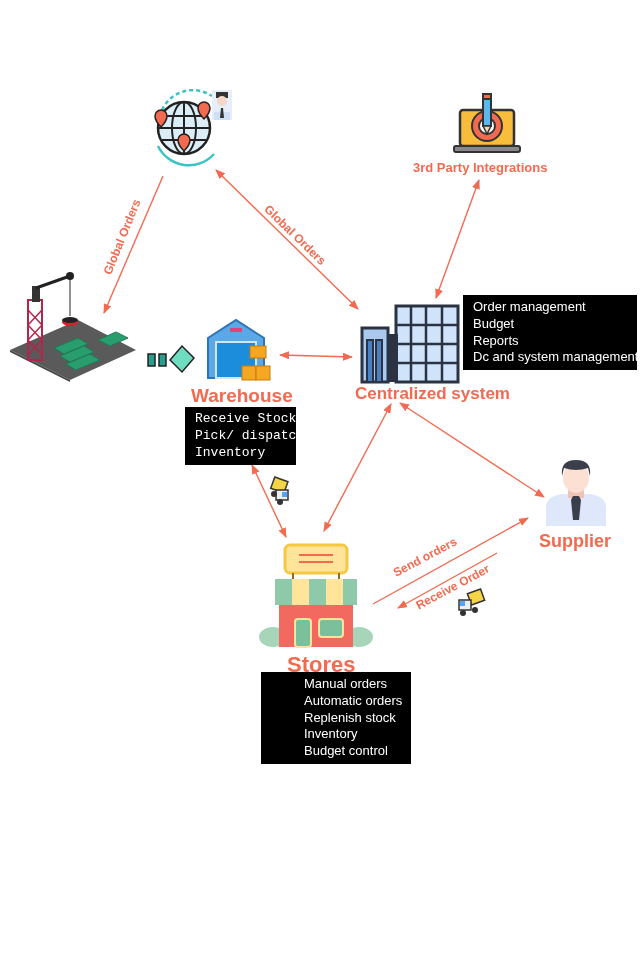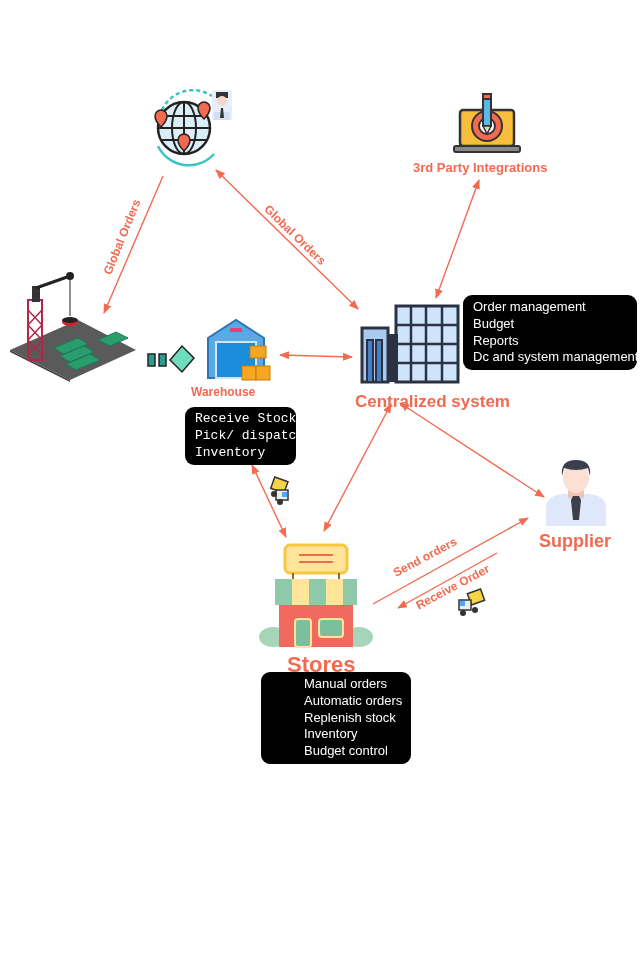--- a/index.html
+++ b/index.html
@@ -1,19 +1,19 @@
 <!DOCTYPE html>
 <html><head>
 <meta charset="utf-8">
 <style>
   html, body { margin:0; padding:0; background:#ffffff; }
   body { width:640px; height:960px; position:relative; overflow:hidden; font-family:"Liberation Sans", sans-serif; }
   svg.lines { position:absolute; left:0; top:0; width:640px; height:960px; }
   .lbl { position:absolute; color:#f26a50; font-weight:bold; font-family:"Liberation Sans", sans-serif; white-space:nowrap;text-align:right; }
-  .box { position:absolute; background:#000; color:#fff; border-radius:9px; font-size:13px; line-height:16.8px; padding:4px 6px 4px 10px; font-family:"Liberation Sans", sans-serif; }
+  .box { position:absolute; background:#000; color:#fff; border-radius:0; font-size:13px; line-height:16.8px; padding:4px 6px 4px 10px; font-family:"Liberation Sans", sans-serif; }
   .box div { white-space:nowrap; }
   .rot { position:absolute; color:#f26a50; font-size:12px; font-weight:bold; white-space:nowrap; transform-origin:center center; }
   .icon { position:absolute; }
 </style>
 </head>
 <body>
 
 <svg class="lines" viewBox="0 0 640 960">
   <defs>
     <marker id="ah" markerWidth="10" markerHeight="8" refX="9" refY="4" orient="auto" markerUnits="userSpaceOnUse">
@@ -101,21 +101,21 @@
 <svg class="icon" style="left:206px;top:318px;" width="66" height="64" viewBox="0 0 66 64">
   <path d="M2,60 L2,20 L30,2 L58,20 L58,60Z" fill="#5aa9e6" stroke="#2f74b5" stroke-width="2"></path>
   <rect x="24" y="10" width="12" height="4" fill="#e0437a"></rect>
   <rect x="10" y="24" width="40" height="36" fill="#1c8ddb" stroke="#cfe6f7" stroke-width="2"></rect>
   <g fill="#f5a623" stroke="#c97c0a" stroke-width="1">
     <rect x="44" y="28" width="16" height="12"></rect>
     <rect x="36" y="48" width="14" height="14"></rect>
     <rect x="50" y="48" width="14" height="14"></rect>
   </g>
 </svg>
-<div class="lbl" style="left:191px;top:385px;font-size:12px;">Warehouse</div>
+<div class="lbl" style="left:191px;top:385px;font-size:19px;">Warehouse</div>
 <div class="box" style="left:185px;top:407px;width:95px;font-family:Liberation Mono, monospace;">
   <div>Receive Stock</div>
   <div>Pick/ dispatch</div>
   <div>Inventory</div>
 </div>
 
 <svg class="icon" style="left:360px;top:304px;" width="100" height="80" viewBox="0 0 100 80">
   <rect x="36" y="2" width="62" height="76" fill="#cfe4fb" stroke="#2b3342" stroke-width="3"></rect>
   <g stroke="#2b3342" stroke-width="2.5">
     <line x1="51" y1="2" x2="51" y2="78"></line>
@@ -129,21 +129,21 @@
   <rect x="2" y="24" width="26" height="54" fill="#a9c9ee" stroke="#2b3342" stroke-width="3"></rect>
   <rect x="7" y="36" width="6" height="42" fill="#4a7fc1" stroke="#2b3342" stroke-width="2"></rect>
   <rect x="16" y="36" width="6" height="42" fill="#4a7fc1" stroke="#2b3342" stroke-width="2"></rect>
 </svg>
 <div class="box" style="left:463px;top:295px;width:158px;">
   <div>Order management</div>
   <div>Budget</div>
   <div>Reports</div>
   <div>Dc and system management</div>
 </div>
-<div class="lbl" style="left:355px;top:384px;font-size:17px;margin-top:8px;">Centralized system</div>
+<div class="lbl" style="left:355px;top:384px;font-size:17px;">Centralized system</div>
 
 <svg class="icon" style="left:264px;top:476px;" width="30" height="30" viewBox="0 0 30 30">
   <rect x="8" y="3" width="14" height="12" fill="#f5d547" stroke="#333" stroke-width="1.5" transform="rotate(20 15 10)"></rect>
   <rect x="12" y="14" width="12" height="10" fill="#eee" stroke="#333" stroke-width="1.5"></rect>
   <rect x="18" y="16" width="5" height="5" fill="#4da6ff"></rect>
   <circle cx="10" cy="18" r="3" fill="#333"></circle>
     <circle cx="16" cy="26" r="3" fill="#333"></circle>
 </svg>
 <svg class="icon" style="left:455px;top:588px;" width="32" height="30" viewBox="0 0 32 30">
   <rect x="14" y="3" width="14" height="12" fill="#f5d547" stroke="#333" stroke-width="1.5" transform="rotate(-20 21 9)"></rect>

